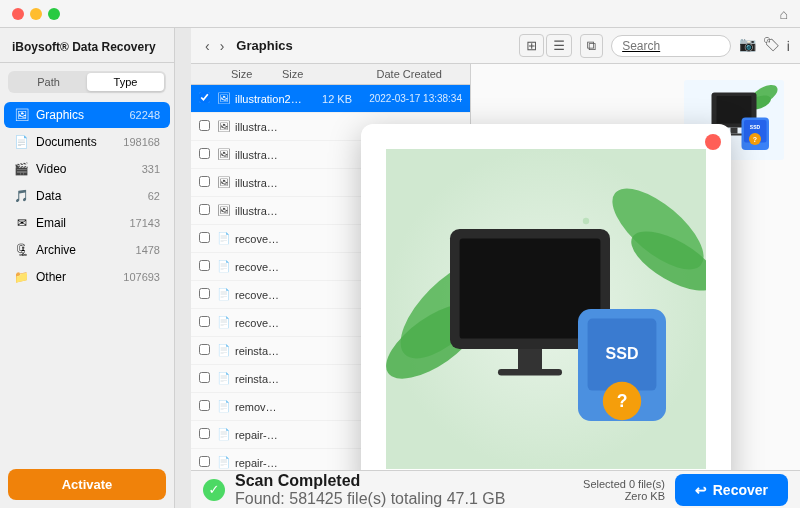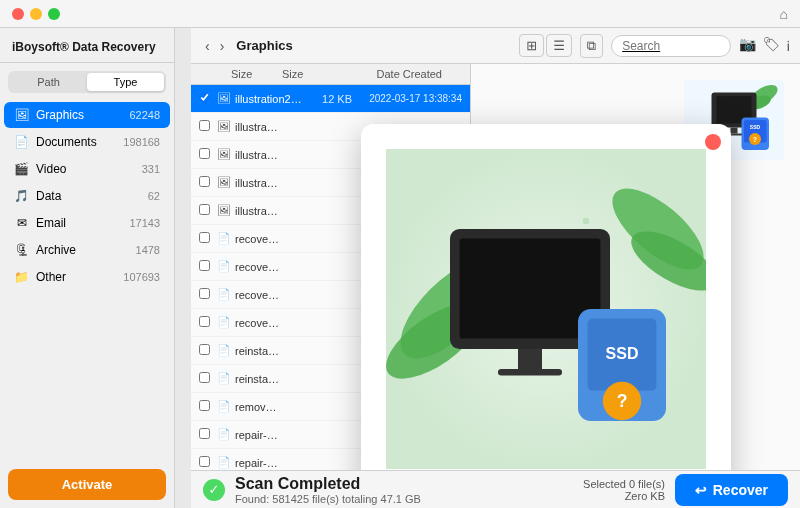--- a/index.html
+++ b/index.html
@@ -364,21 +364,21 @@
       background: #4cd964;
       border-radius: 50%;
       display: flex;
       align-items: center;
       justify-content: center;
       color: white;
       font-size: 13px;
       flex-shrink: 0;
     }
     .scan-title { font-weight: 600; color: #1a1a1a; }
-    .scan-detail { color: #666; font-size: 11px; }
+    .scan-detail { color: #666; font-size: 16px; }
     .status-selected {
       margin-left: auto;
       font-size: 11px;
       color: #555;
       text-align: right;
     }
     .recover-btn {
       background: #007aff;
       color: white;
       border: none;

